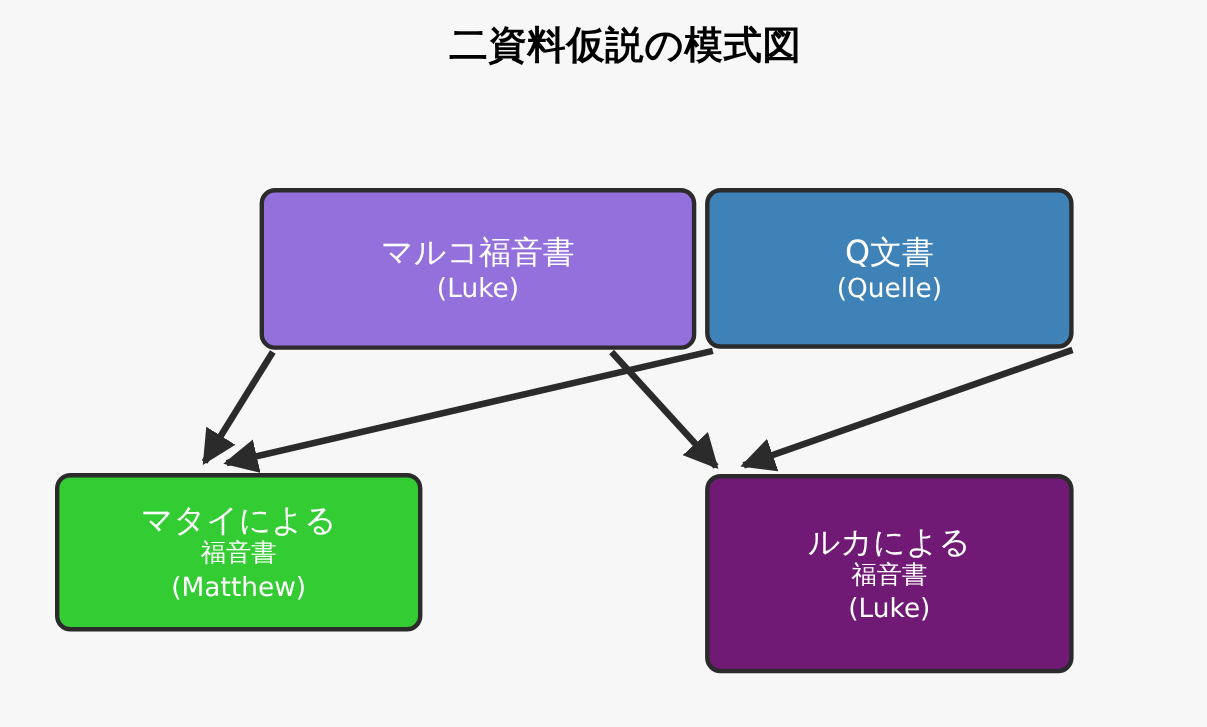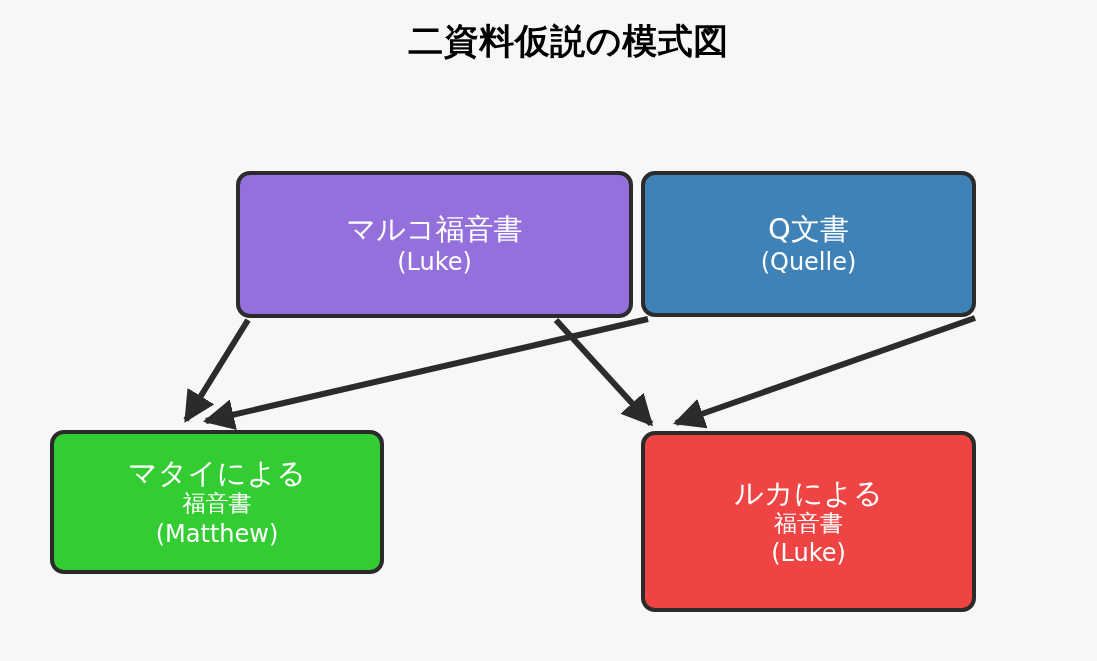--- a/index.html
+++ b/index.html
@@ -89,21 +89,21 @@
     top: 430px;
     width: 334px;
     height: 144px;
     background: #33cc33;
   }
   #node-luke {
     left: 641px;
     top: 431px;
     width: 335px;
     height: 181px;
-    background: #ef4444;
+    background: #701a75;
   }
 </style>
 </head>
 <body>
 
 <div id="canvas">
 
   <div id="title">二資料仮説の模式図</div>
 
   <svg id="edges" viewBox="0 0 1097 661" width="1097" height="661" xmlns="http://www.w3.org/2000/svg">

